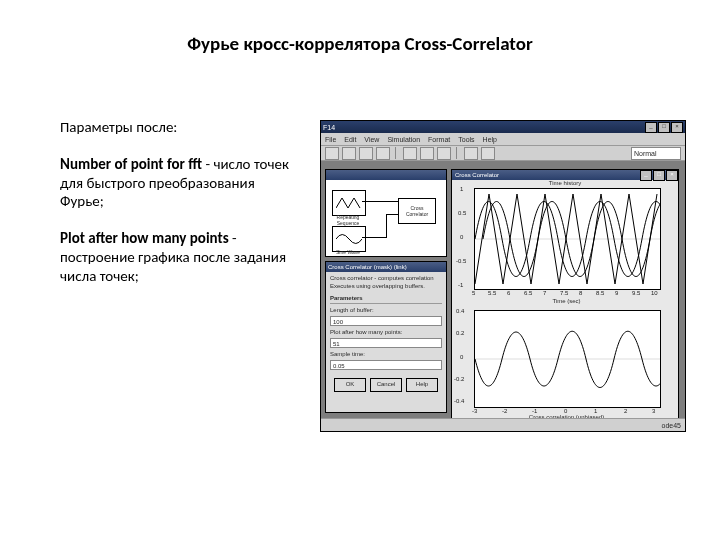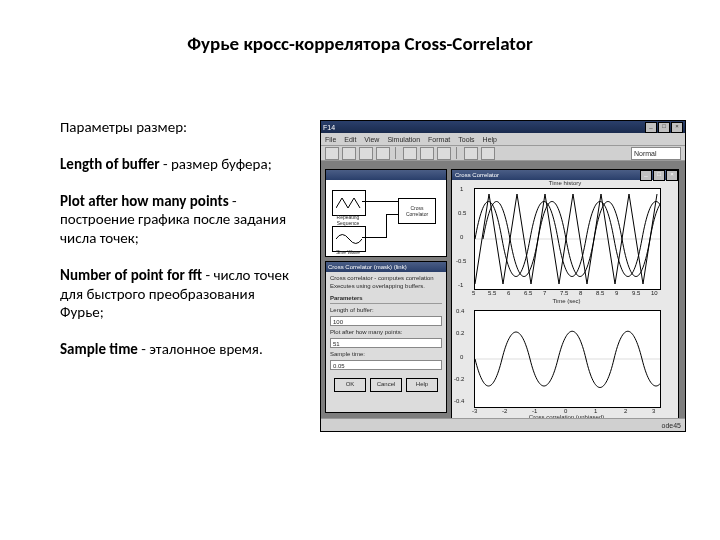--- a/index.html
+++ b/index.html
@@ -160,32 +160,26 @@
   }
 
   svg.wave { position:absolute; top:0; left:0; width:100%; height:100%; pointer-events:none; }
 </style>
 </head>
 <body>
 
 <div class="title">Фурье кросс-коррелятора Cross-Correlator</div>
 
 <div class="left-col">
-  <p>Параметры размер:</p>
-  <p>
-    <span class="b">Length of buffer</span><span> - размер буфера;</span>
-  </p>
-  <p>
-    <span class="b">Plot after how many points</span><span> - построение графика после задания числа точек;</span>
-  </p>
+  <p>Параметры после:</p>
   <p>
     <span class="b">Number of point for fft</span><span> - число точек для быстрого преобразования Фурье;</span>
   </p>
   <p>
-    <span class="b">Sample time</span><span> - эталонное время.</span>
+    <span class="b">Plot after how many points</span><span> - построение графика после задания числа точек;</span>
   </p>
 </div>
 
 <div class="app">
   <div class="titlebar">
     <span>F14</span>
     <div class="winbtns">
       <div class="winbtn">_</div>
       <div class="winbtn">□</div>
       <div class="winbtn">×</div>

